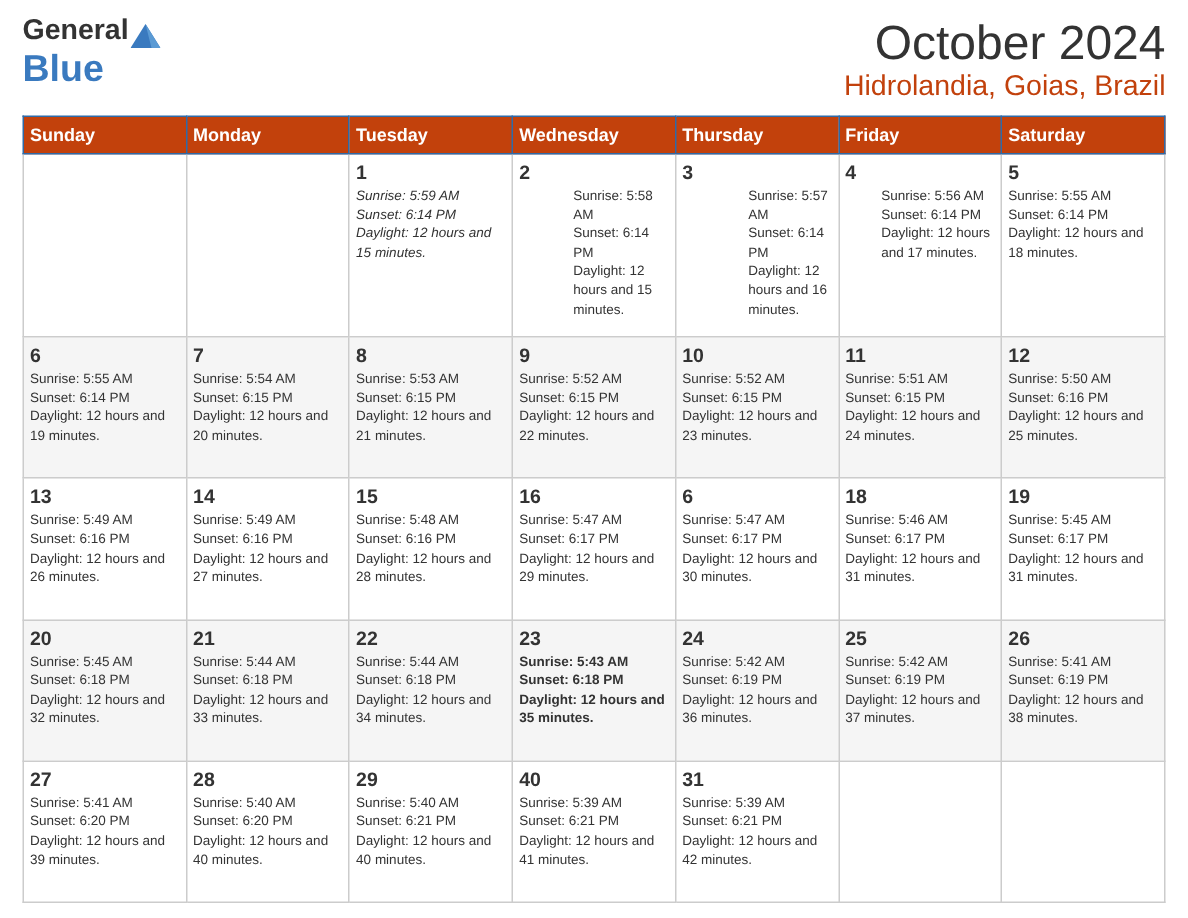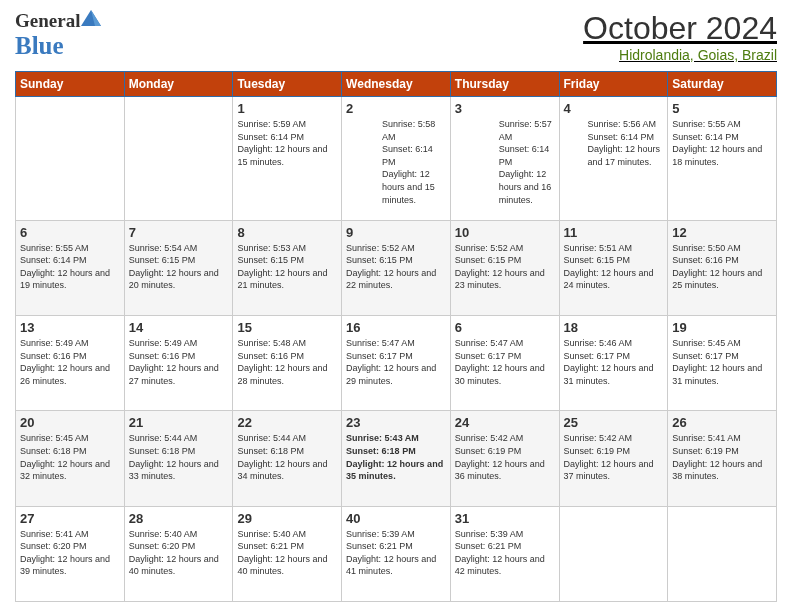--- a/index.html
+++ b/index.html
@@ -23,35 +23,33 @@
       align-items: flex-start;
       margin-bottom: 8px;
     }
     .logo {
       display: flex;
       flex-direction: column;
       align-items: flex-start;
     }
     .logo-line {
       display: flex;
-      align-items: flex-start;
-      font-family: Liberation Serif, serif;
+      align-items: flex-end;
     }
     .title-area {
       text-align: right;
-      text-decoration: underline;
     }
     .month-title {
       font-size: 32px;
       font-weight: normal;
       color: #333;
     }
     .location {
-      font-size: 14px;
-      color: #4d7c0f;
+      font-size: 19px;
+      color: #c2410c;
     }
     .calendar {
       flex: 1;
       border: 1px solid #ccc;
       border-collapse: collapse;
       width: 100%;
       table-layout: fixed;
     }
     .calendar th {
       background: #c2410c;
@@ -124,21 +122,21 @@
           <th>Friday</th>
           <th>Saturday</th>
         </tr>
     </thead>
     <tbody id="calendar-body">
     <tr>
           <td class="empty-cell"></td>
           <td class="empty-cell"></td>
           <td>
             <span class="day-num">1</span>
-            <div class="day-info" style="white-space: pre-line;">Sunrise: 5:59 AM
+            <div class="day-info" style="white-space: pre-line; font-style: italic;">Sunrise: 5:59 AM
 Sunset: 6:14 PM
 Daylight: 12 hours and 15 minutes.</div>
           </td>
           <td>
             <span class="day-num">2</span>
             <div class="day-info" style="white-space: pre-line; margin-left: 36px;">Sunrise: 5:58 AM
 Sunset: 6:14 PM
 Daylight: 12 hours and 15 minutes.</div>
           </td>
           <td>

